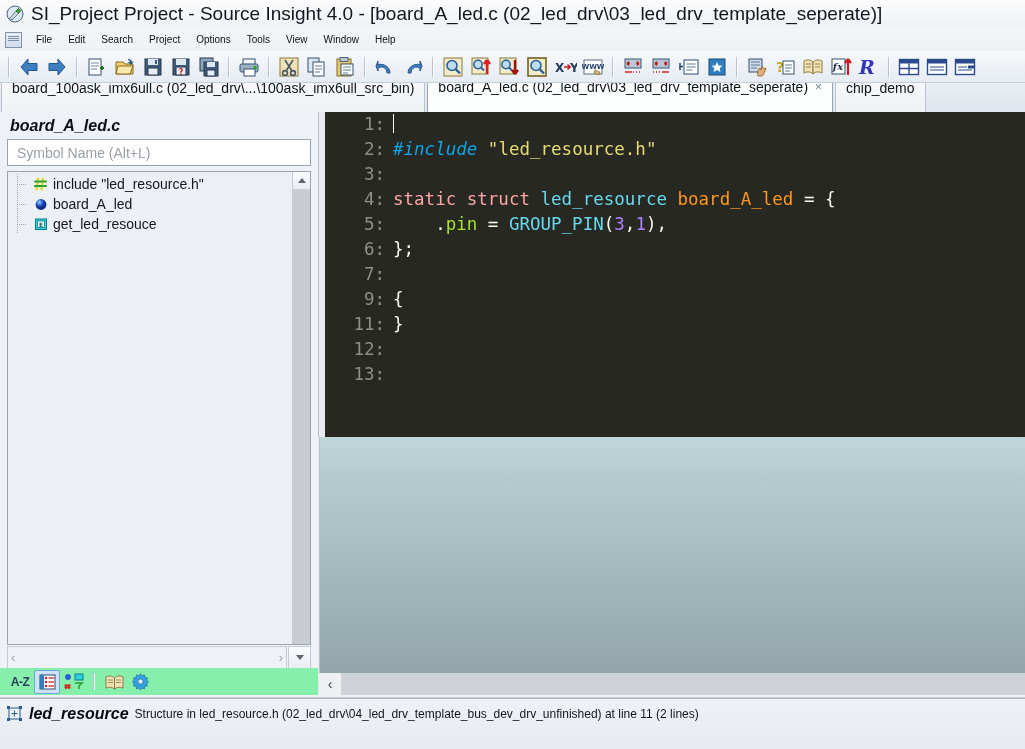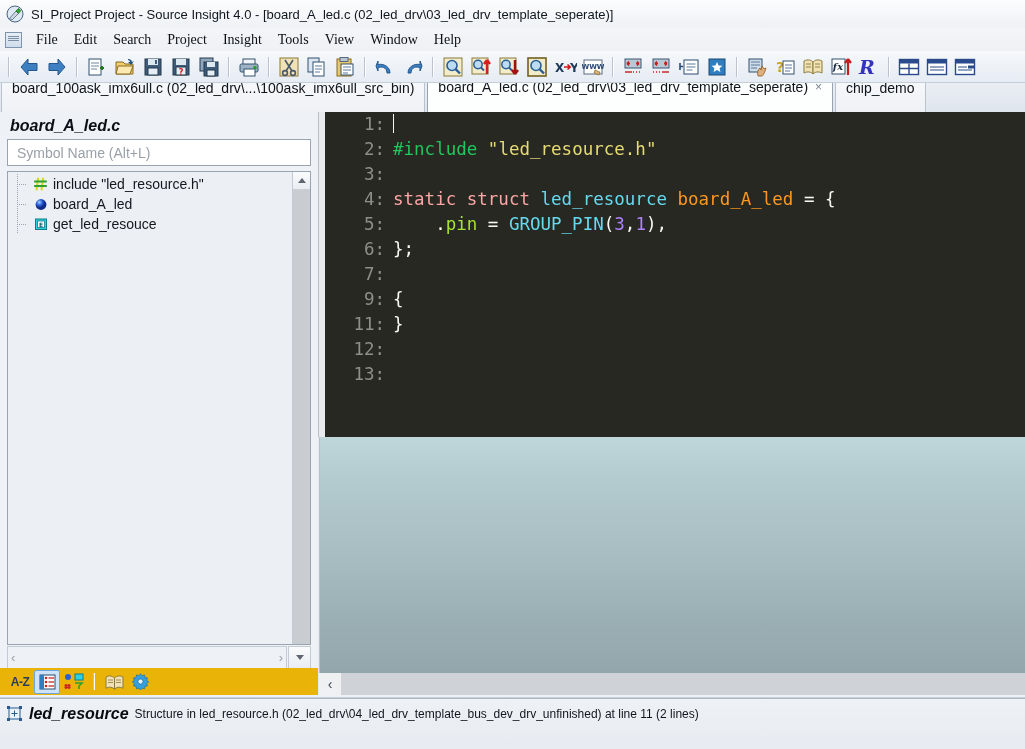--- a/index.html
+++ b/index.html
@@ -11,39 +11,39 @@
   }
   .app{position:relative;width:1025px;height:749px;background:#eef1f5;}
 
   
   .titlebar{
     height:28px;display:flex;align-items:center;gap:7px;
     padding-left:6px;
     background:linear-gradient(180deg,#fdfdfe 0%,#f4f6f9 55%,#eef1f5 100%);
   }
   .titlebar .appicon{width:18px;height:18px;position:relative;flex:0 0 auto;}
-  .title-text{font-size:13px;color:#10171f;white-space:nowrap;letter-spacing:0px;}
+  .title-text{font-size:19px;color:#10171f;white-space:nowrap;letter-spacing:0px;}
 
   
   .menubar{
     height:23px;display:flex;align-items:center;gap:0px;padding-left:5px;
     background:linear-gradient(180deg,#f3f5f8 0%,#eef1f5 100%);
   }
   .menubar .sysicon{
     width:15px;height:14px;margin-right:6px;flex:0 0 auto;
     background:linear-gradient(180deg,#e8eef6,#cfdcec);
     border:1px solid #7f93ab;position:relative;
   }
   .menubar .sysicon::after{
     content:"";position:absolute;left:2px;top:3px;right:2px;height:1px;
     box-shadow:0 0 0 0 #000,0 2px 0 0 #7b8ea3,0 4px 0 0 #7b8ea3;
     background:#7b8ea3;
   }
   .menu-item{
-    font-size:14px;color:#0b1016;padding:1px 8px;white-space:nowrap;cursor:default;font-family:Liberation Serif, serif;
+    font-size:10px;color:#0b1016;padding:1px 8px;white-space:nowrap;cursor:default;
   }
 
   
   .toolbar{
     height:31px;display:flex;align-items:center;padding:0 3px;
     background:linear-gradient(180deg,#f7f9fb 0%,#eef2f7 48%,#e6ecf3 100%);
     border-bottom:1px solid #c6ced8;
   }
   .tb-sep{width:2px;height:20px;margin:0 5px;
     background:linear-gradient(90deg,#b9c3cf 0 1px,#ffffff 1px 2px);flex:0 0 auto;}
@@ -121,21 +121,21 @@
 
   .lp-hscrollrow{height:22px;margin:1px 7px 0 7px;display:flex;}
   .lp-hscroll{flex:1 1 auto;height:21px;background:#eef1f5;border:1px solid #c4cbd4;
      display:flex;align-items:center;justify-content:space-between;padding:0 3px;}
   .hs-arrow{font-size:13px;color:#9aa2ac;}
   .lp-dropbtn{width:21px;height:21px;margin-left:1px;background:linear-gradient(180deg,#fafbfc,#e9edf2);
      border:1px solid #c4cbd4;display:flex;align-items:center;justify-content:center;}
 
   .lp-toolbar{
     height:27px;display:flex;align-items:center;padding-left:8px;gap:2px;
-    background:#eab308;
+    background:#86efac;
   }
   .lptb-btn{width:24px;height:22px;display:flex;align-items:center;justify-content:center;
     border-radius:2px;flex:0 0 auto;}
   .lptb-btn.sel{background:#cfe3f8;border:1px solid #6fa6dd;}
   .lptb-sep{width:2px;height:17px;margin:0 5px;
     background:linear-gradient(90deg,#b9c3cf 0 1px,#ffffff 1px 2px);}
   .az{font-size:12px;font-weight:bold;color:#2b3d58;letter-spacing:-0.5px;}
 
   
   .rightpanel{position:absolute;left:318px;top:0;right:0;height:583px;background:#e6eaf0;}
@@ -147,21 +147,21 @@
   .codeline{
     height:25px;line-height:25px;white-space:pre;
     font-family:"DejaVu Sans Mono","Liberation Mono",monospace;
     font-size:17.5px;
   }
   .lnum{display:inline-block;width:68px;text-align:right;color:#8d8f89;
      padding-right:8px;box-sizing:border-box;}
   .cursor{display:inline-block;width:1px;height:19px;background:#f8f8f2;
      vertical-align:-3px;}
   
-  .t-pre{color:#22c55e;}
+  .t-pre{color:#0ea5e9;font-style:italic;}
   .t-str{color:#e6db74;}
   .t-kw{color:#fca5a5;}
   .t-type{color:#66d9ef;}
   .t-var{color:#fd971f;}
   .t-fn{color:#a6e22e;}
   .t-num{color:#ae81ff;}
   .t-punc{color:#f8f8f2;}
   .t-member{color:#a6e22e;}
   .t-macro{color:#66d9ef;}
 
@@ -201,21 +201,21 @@
     </span>
     <span class="title-text">SI_Project Project - Source Insight 4.0 - [board_A_led.c (02_led_drv\03_led_drv_template_seperate)]</span>
   </div>
 
   <div class="menubar">
     <span class="sysicon"></span>
     <span class="menu-item">File</span>
     <span class="menu-item">Edit</span>
     <span class="menu-item">Search</span>
     <span class="menu-item">Project</span>
-    <span class="menu-item">Insight</span>
+    <span class="menu-item">Options</span>
     <span class="menu-item">Tools</span>
     <span class="menu-item">View</span>
     <span class="menu-item">Window</span>
     <span class="menu-item">Help</span>
   </div>
 
   <div class="toolbar">
     <span class="tb-sep"></span>
     <span class="tb-btn">
       <svg width="22" height="20" viewBox="0 0 22 20">

